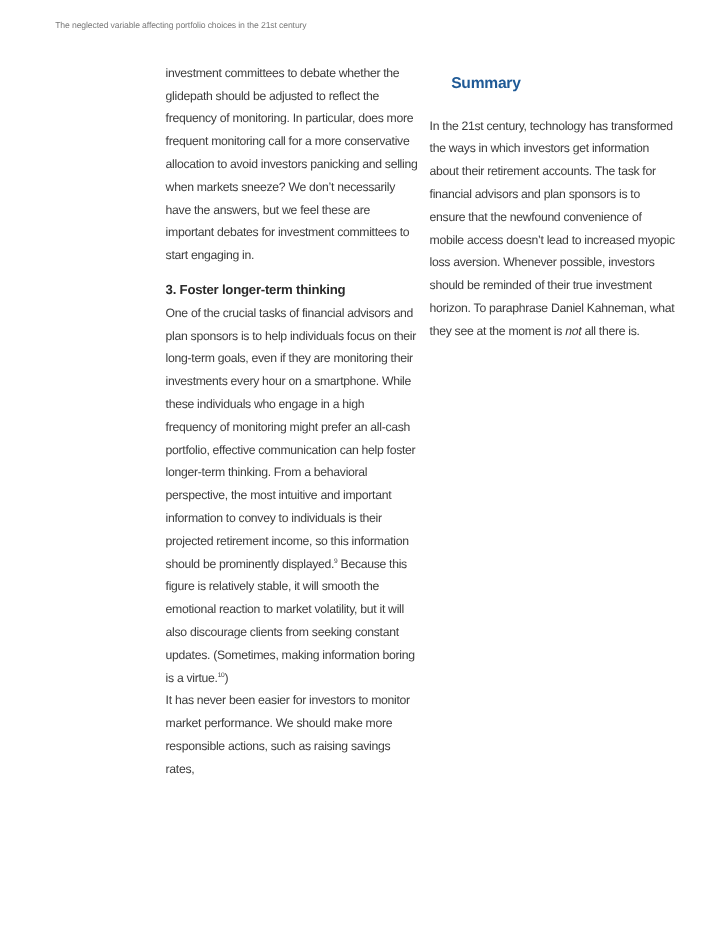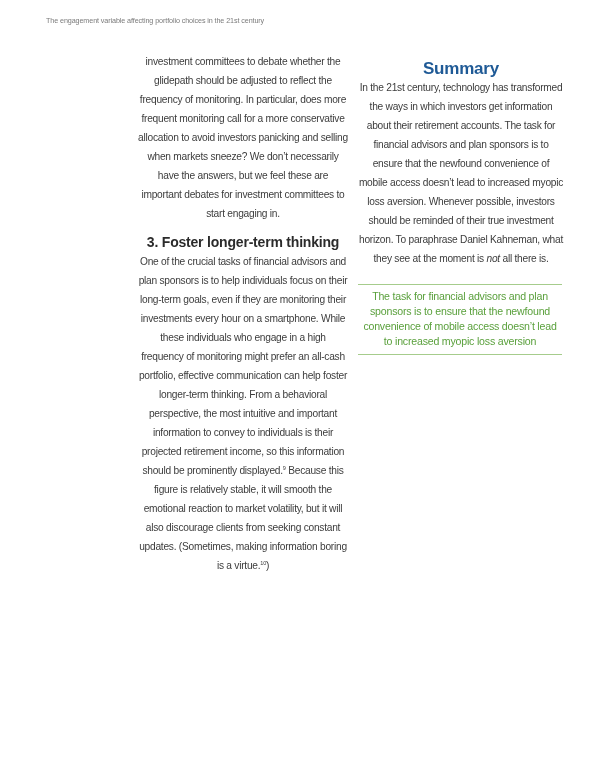--- a/index.html
+++ b/index.html
@@ -1,44 +1,44 @@
 <!DOCTYPE html>
 <html><head>
 <meta charset="utf-8">
 <style>
   html, body { margin: 0; padding: 0; background: #ffffff; }
   body { width: 600px; height: 774px; position: relative; overflow: hidden;
          font-family: "Liberation Sans", sans-serif; color: #3c3c3c; }
   .running-header { position: absolute; left: 46px; top: 16px; font-size: 7.2px;
          color: #7a7a7a; letter-spacing: -0.1px; }
   .col { position: absolute; top: 52px; width: 210px; font-size: 10.2px;
-         line-height: 19px; letter-spacing: -0.25px; text-align: center; }
+         line-height: 19px; letter-spacing: -0.25px; }
   .col-left { left: 138px; }
   .col-right { left: 358px; width: 206px; }
   p { margin: 0; }
   .gap { margin-top: 6px; }
-  h3 { margin: 0; font-size: 14px; font-weight: bold; color: #2b2b2b; line-height: 19px; letter-spacing: -0.2px; }
-  h2 { margin: 0; font-size: 17px; font-weight: bold; line-height: 19px; letter-spacing: -0.2px; }
+  h3 { margin: 0; font-size: 11px; font-weight: bold; color: #2b2b2b; line-height: 19px; letter-spacing: -0.2px; }
+  h2 { margin: 18px; font-size: 13px; font-weight: bold; line-height: 19px; letter-spacing: -0.2px; }
   sup { font-size: 5.5px; line-height: 0; vertical-align: 4px; }
   em { }
   .pullquote { margin-top: 16px; border-top: 1px solid #a6cc8c; border-bottom: 1px solid #a6cc8c;
          padding: 4px 0 5px 0; font-size: 10.6px; line-height: 15px; letter-spacing: -0.2px; width: 204px; }
 </style>
 </head>
 <body style="color: rgb(60, 60, 60);">
 
-<div class="running-header">The engagement variable affecting portfolio choices in the 21st century</div>
+<div class="running-header">The neglected variable affecting portfolio choices in the 21st century</div>
 
 <div class="col col-left">
   <p>investment committees to debate whether the glidepath should be adjusted to reflect the frequency of monitoring. In particular, does more frequent monitoring call for a more conservative allocation to avoid investors panicking and selling when markets sneeze? We don’t necessarily have the answers, but we feel these are important debates for investment committees to start engaging in.</p>
 
   <h3 class="gap" style="margin-top:10px;">3. Foster longer-term thinking</h3>
   <p><span>One of the crucial tasks of financial advisors and plan sponsors is to help individuals focus on their long-term goals, even if they are monitoring their investments every hour on a smartphone. While these individuals who engage in a high frequency of monitoring might prefer an all-cash portfolio, effective communication can help foster longer-term thinking. From a behavioral perspective, the most intuitive and important information to convey to individuals is their projected retirement income, so this information should be prominently displayed.</span><sup>9</sup><span> Because this figure is relatively stable, it will smooth the emotional reaction to market volatility, but it will also discourage clients from seeking constant updates. (Sometimes, making information boring is a virtue.</span><sup>10</sup><span>)</span></p>
 
+  <p>It has never been easier for investors to monitor market performance. We should make more responsible actions, such as raising savings rates,</p>
 </div>
 
 <div class="col col-right">
 
   <h2 id="summary-heading" style="margin-top: 7px; color: rgb(31, 90, 150);">Summary</h2>
   <p><span>In the 21st century, technology has transformed the ways in which investors get information about their retirement accounts. The task for financial advisors and plan sponsors is to ensure that the newfound convenience of mobile access doesn’t lead to increased myopic loss aversion. Whenever possible, investors should be reminded of their true investment horizon. To paraphrase Daniel Kahneman, what they see at the moment is </span><em>not</em><span> all there is.</span></p>
 
-  <div id="pullquote" class="pullquote" style="color: rgb(90, 160, 60); border-top-color: rgb(166, 204, 140); border-bottom-color: rgb(166, 204, 140);">The task for financial advisors and plan sponsors is to ensure that the newfound convenience of mobile access doesn’t lead to increased myopic loss aversion</div>
 </div>
 
 </body></html>

